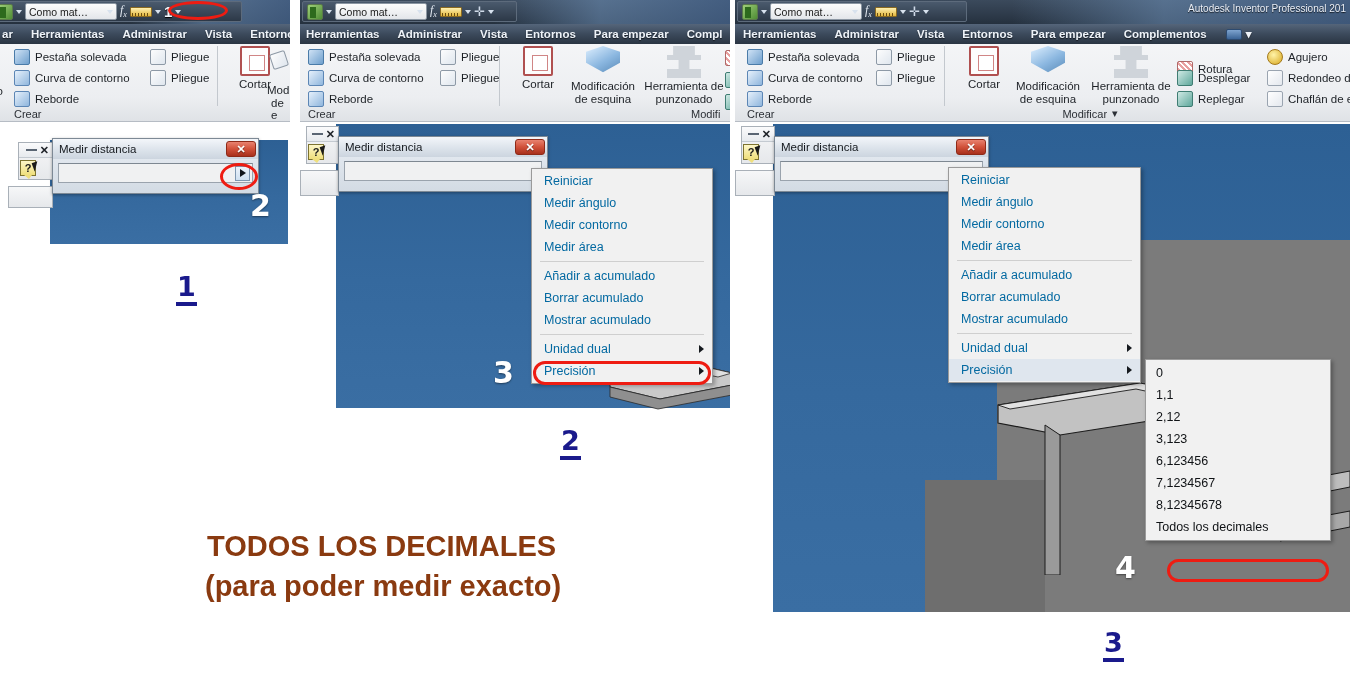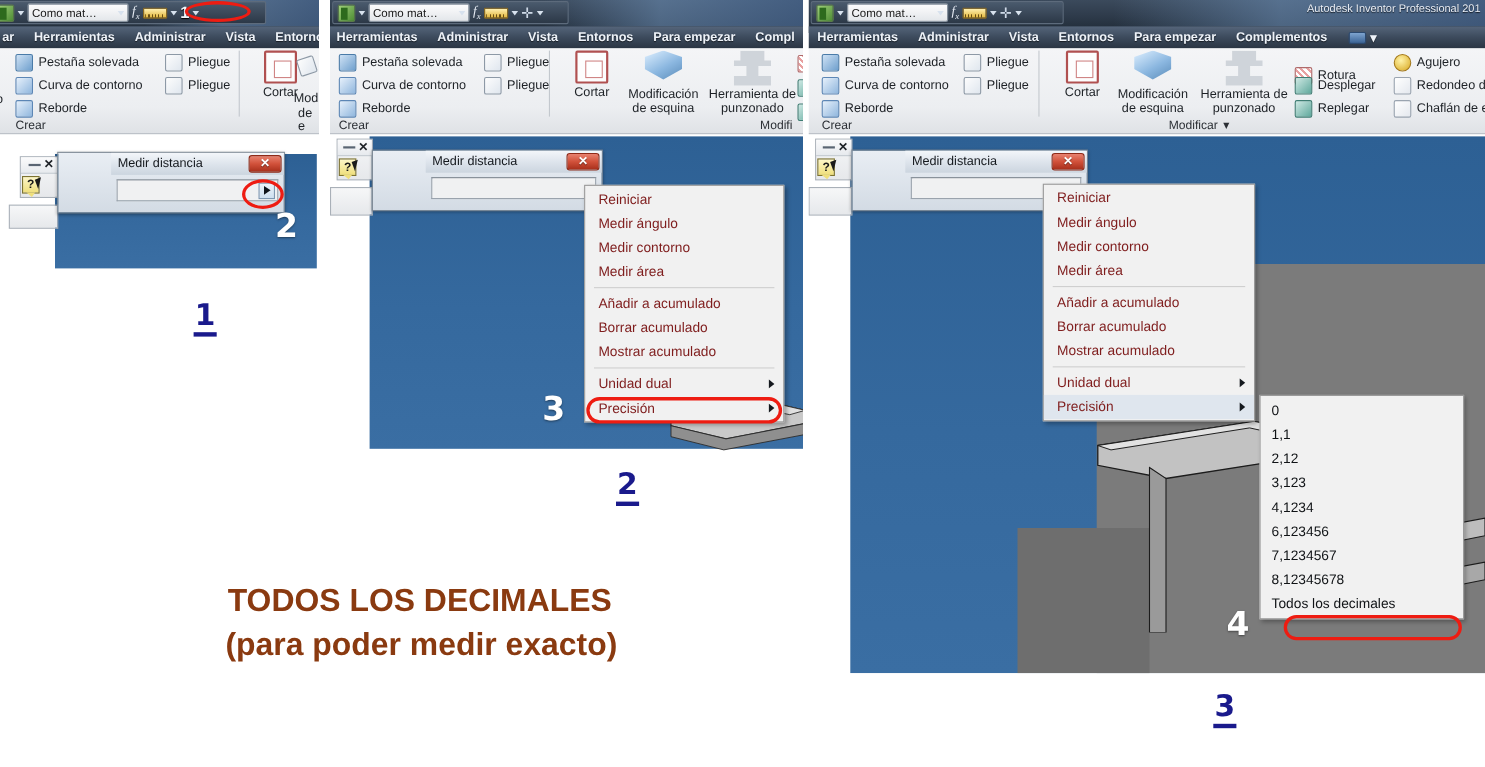--- a/index.html
+++ b/index.html
@@ -174,21 +174,20 @@
     border-left:6px solid #1a1a1a;border-bottom:9px solid transparent;
     transform:rotate(-20deg);
   }
 
   
   .dlg{
     position:absolute;
     background:linear-gradient(to bottom,#e9eef4,#d3dbe4);
     border:1px solid #7d8995;
     box-shadow:0 1px 3px rgba(0,0,0,.35);
-    padding-left:48px;
   }
   .dlg-title{
     height:20px;display:flex;align-items:center;justify-content:space-between;
     padding-left:6px;
     font-size:11.5px;color:#14181d;
     background:linear-gradient(to bottom,#f3f6fa 0%,#dce3eb 55%,#ccd5df 100%);
   }
   .dlg-close{
     width:30px;height:16px;margin-right:2px;
     background:linear-gradient(to bottom,#e8826f 0%,#d1513a 50%,#a8301c 100%);
@@ -218,21 +217,21 @@
   .ctxmenu{
     position:absolute;
     background:#f1f1f1;
     border:1px solid #9a9a9a;
     box-shadow:2px 2px 4px rgba(0,0,0,.3);
     padding:1px 0;
   }
   .ctxitem{
     height:22px;display:flex;align-items:center;
     padding:0 22px 0 12px;
-    font-size:12.5px;color:#7f1d1d;white-space:nowrap;position:relative;
+    font-size:12.5px;color:#0369a1;white-space:nowrap;position:relative;
   }
   .ctxitem .sub-arrow{
     position:absolute;right:8px;top:50%;margin-top:-4px;
     width:0;height:0;border-top:4px solid transparent;border-bottom:4px solid transparent;
     border-left:5px solid #15191e;
   }
   .ctxsep{ height:1px;background:#cfcfcf;margin:3px 8px; }
 
   
   .submenu{
@@ -697,21 +696,20 @@
     <span>Precisión</span>
     <span class="sub-arrow"></span>
   </div>
 </div>
 
 <div class="submenu" style="left:1145px;top:359px;width:186px;">
   <div class="subitem">0</div>
   <div class="subitem">1,1</div>
   <div class="subitem">2,12</div>
   <div class="subitem">3,123</div>
-  <div class="subitem">4,1234</div>
   <div class="subitem">6,123456</div>
   <div class="subitem">7,1234567</div>
   <div class="subitem">8,12345678</div>
   <div class="subitem">Todos los decimales</div>
 </div>
 <div class="red-round" style="left:1167px;top:559px;width:162px;height:23px;"></div>
 
 <div class="step-navy" style="left:1103px;top:628px;">3</div>
 
 <div class="caption" style="left:207px;top:528px;">TODOS LOS DECIMALES</div>

